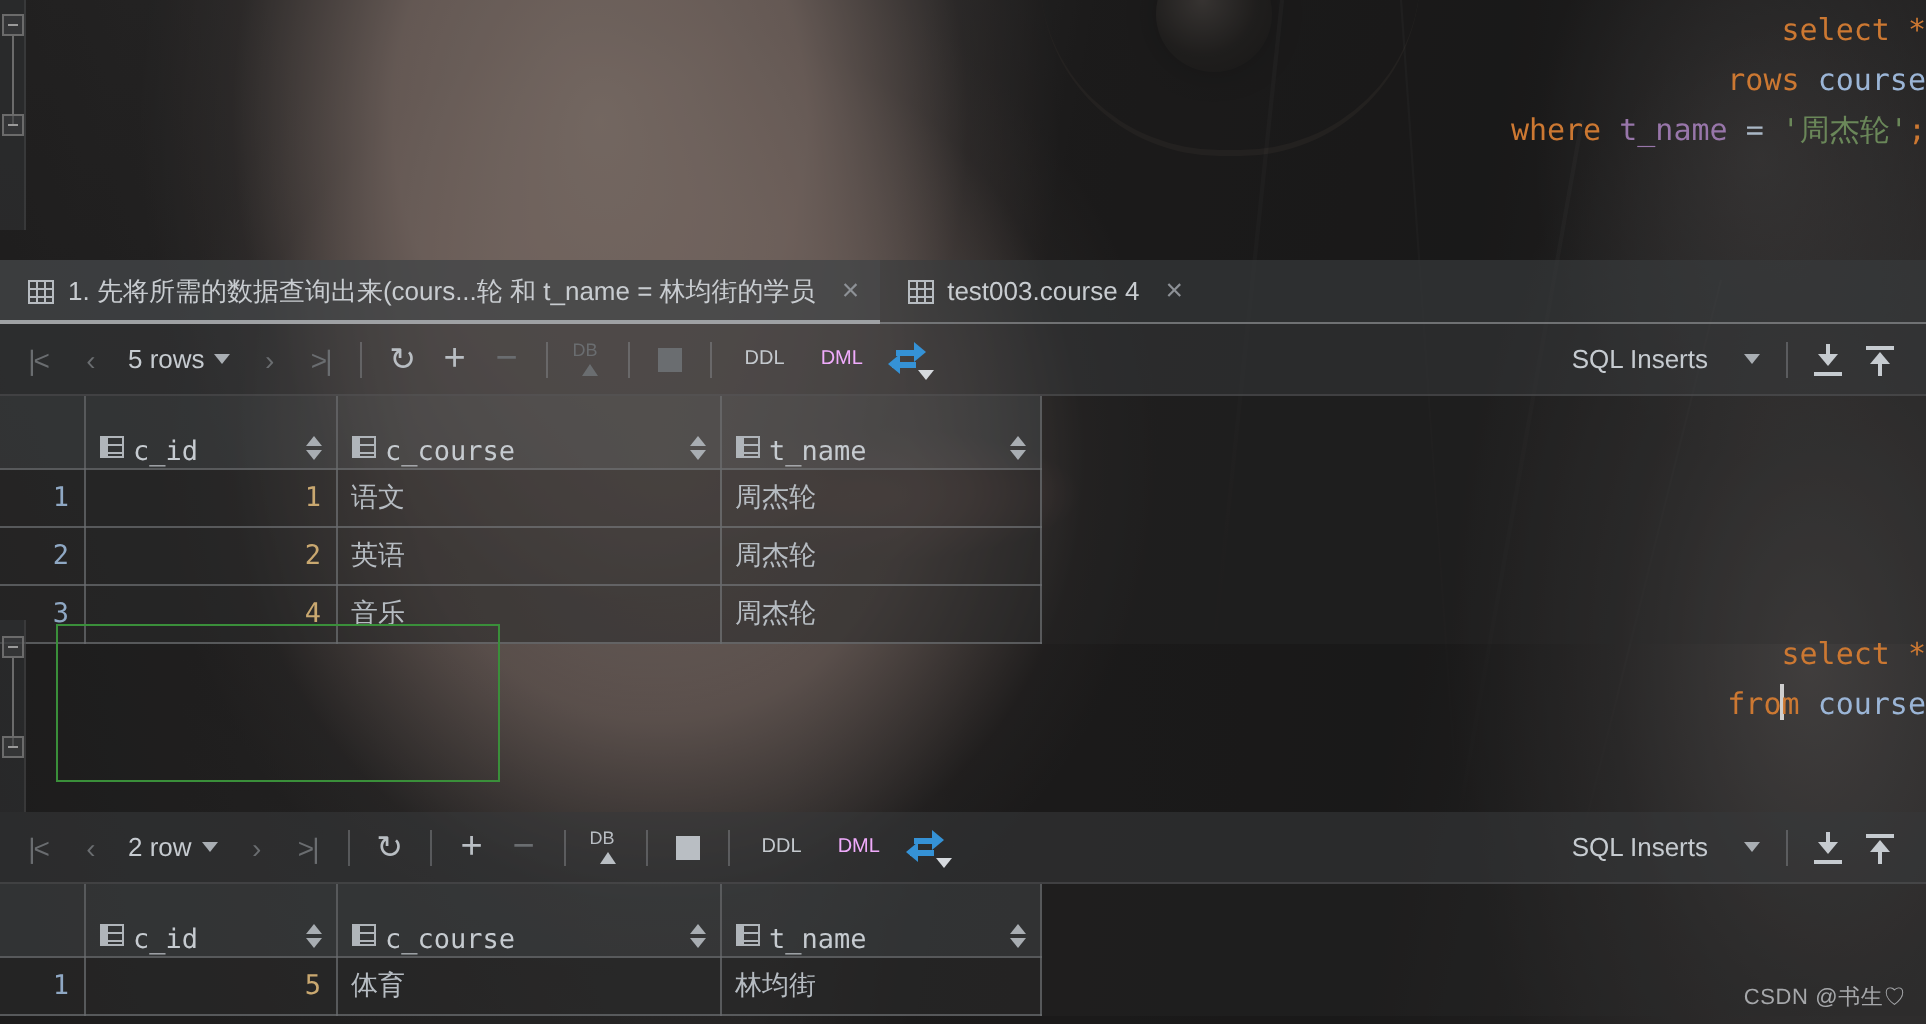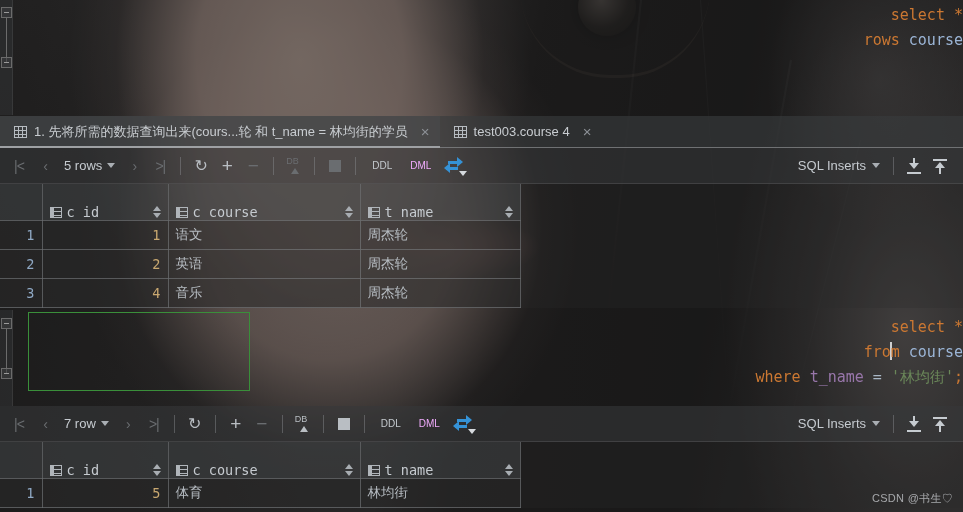--- a/index.html
+++ b/index.html
@@ -197,21 +197,21 @@
     padding: 0 6px;
   }
   .chev {
     width: 0; height: 0; border-left: 4px solid transparent;
     border-right: 4px solid transparent; border-top: 5px solid #a9aeb3;
     display: inline-block;
   }
   .tb-text { padding: 0 9px; font-size: 10px; color: #c4c9ce; }
   .tb-text.dim { color: #f0abfc; }
   .spacer { flex: 1 1 auto; }
-  .sql-inserts { display: flex; align-items: center; gap: 6px; color: #c6cbd0; font-size: 13px; padding: 0 6px; }
+  .sql-inserts { display: flex; align-items: center; gap: 18px; color: #c6cbd0; font-size: 13px; padding: 0 6px; }
 
   
   .data-grid { width: 520px; }
   table.grid {
     border-collapse: collapse;
     width: 520px;
     table-layout: fixed;
     font-family: "DejaVu Sans Mono", "Liberation Mono", monospace;
     font-size: 13.5px;
   }
@@ -222,21 +222,21 @@
     padding: 0 7px;
     overflow: hidden;
     white-space: nowrap;
   }
   table.grid thead th {
     background: rgba(72,75,77,0.45);
     color: #c6cbd0;
     font-weight: normal;
     text-align: left;
   }
-  .th-inner { display: flex; align-items: center; gap: 5px; width: 100%; margin-top: 20px; }
+  .th-inner { display: flex; gap: 5px; width: 100%; margin-top: 20px; }
   .th-label { flex: 1 1 auto; }
   .col-icon {
     display: inline-block; width: 12px; height: 11px;
     border: 1px solid #b0b5ba;
     background: linear-gradient(to right, #b0b5ba 0 3px, transparent 3px 100%),
                 linear-gradient(to bottom, transparent 0 3px, #b0b5ba 3px 4px, transparent 4px 7px, #b0b5ba 7px 8px, transparent 8px 100%);
     flex: none;
   }
   .sort-arrows {
     display: flex; flex-direction: column; gap: 2px; flex: none;
@@ -258,21 +258,21 @@
   td.txt { color: #b6bcc2; }
   tr.row td { background: rgba(43,43,43,0.42); }
 
   .grid-col-row  { width: 42px; }
   .grid-col-cid  { width: 126px; }
   .grid-col-crs  { width: 192px; }
   .grid-col-tnm  { width: 160px; }
 
   
   #editor1 { position: absolute; left: 0; top: 0; width: 963px; height: 115px; padding-top: 3px; }
-  #panel1  { position: absolute; left: 0; top: 116px; width: 963px; }
+  #panel1  { position: absolute; left: 0; top: 130px; width: 963px; }
   #editor2 { position: absolute; left: 0; top: 310px; width: 963px; height: 96px; padding-top: 5px; }
   #panel2  { position: absolute; left: 0; top: 406px; width: 963px; }
 
   .panel-shade { background: rgba(43,43,43,0.28); }
 
   
   #watermark {
     position: absolute; right: 10px; bottom: 6px;
     font-size: 11px;
     color: rgba(200,203,206,0.78);
@@ -341,20 +341,21 @@
   <div id="content">
 
     <div class="editor" id="editor1">
       <div class="gutter"></div>
       <div class="fold-mark" style="top:7px;"></div>
       <div class="fold-line" style="top:18px;height:44px;"></div>
       <div class="fold-mark" style="top:57px;"></div>
       <div class="code-area">
         <div class="code-line"><span class="kw">select</span><span class="op"> </span><span class="kw">*</span></div>
         <div class="code-line"><span class="kw">rows</span><span class="op"> </span><span class="tbl">course</span></div>
+        <div class="code-line"><span class="kw">where</span><span class="op"> </span><span class="col">t_name</span><span class="op"> = </span><span class="str">'周杰轮'</span><span class="semi">;</span></div>
       </div>
     </div>
 
     <div id="panel1" class="panel-shade">
 
       <div class="tabs-bar">
         <div class="res-tab active">
           <span class="grid-icon"></span>
           <span>1. 先将所需的数据查询出来(cours...轮 和 t_name = 林均街的学员</span>
           <span class="tab-close">×</span>
@@ -487,30 +488,29 @@
 
     <div class="editor" id="editor2">
       <div class="gutter"></div>
       <div class="fold-mark" style="top:8px;"></div>
       <div class="fold-line" style="top:19px;height:45px;"></div>
       <div class="fold-mark" style="top:58px;"></div>
       <div class="sel-box" style="left:28px;top:2px;width:222px;height:79px;"></div>
       <div class="code-area">
         <div class="code-line"><span class="kw">select</span><span class="op"> </span><span class="kw">*</span></div>
         <div class="code-line"><span class="kw">fro</span><span class="caret"></span><span class="kw">m</span><span class="op"> </span><span class="tbl">course</span></div>
-        <div class="code-line"><span class="kw">where</span><span class="op"> </span><span class="col">t_name</span><span class="op"> = </span><span class="str">'林均街'</span><span class="semi">;</span></div>
       </div>
     </div>
 
     <div id="panel2" class="panel-shade">
       <div class="toolbar">
         <div class="tb-btn dim nav-icon">|&lt;</div>
         <div class="tb-btn dim nav-icon">‹</div>
         <div class="rows-label">
-          <span>7 row</span>
+          <span>2 row</span>
           <span class="chev"></span>
         </div>
         <div class="tb-btn dim nav-icon">›</div>
         <div class="tb-btn dim nav-icon">&gt;|</div>
         <div class="tb-sep"></div>
         <div class="tb-btn refresh-icon">↻</div>
         <div class="tb-sep"></div>
         <div class="tb-btn" style="font-size:19px;">+</div>
         <div class="tb-btn dim" style="font-size:19px;">−</div>
         <div class="tb-sep"></div>

